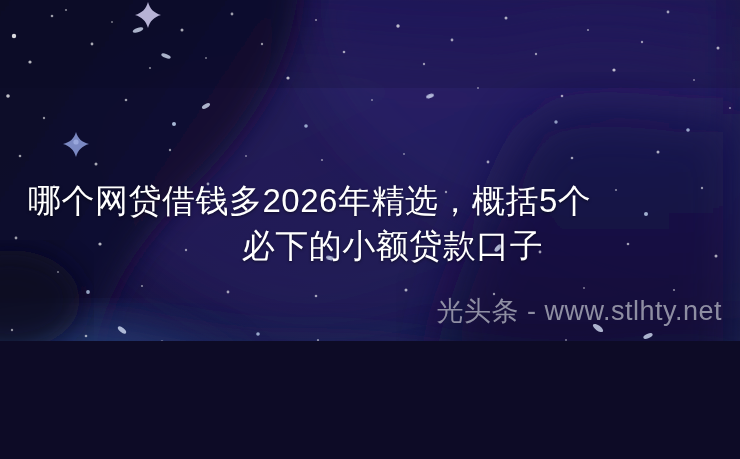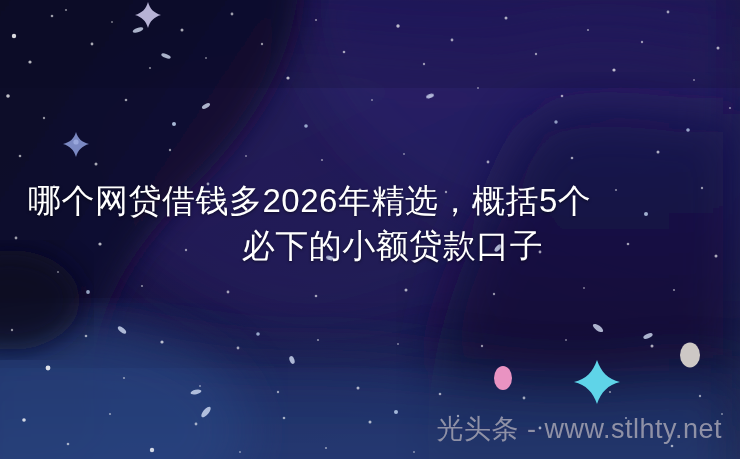--- a/index.html
+++ b/index.html
@@ -3,21 +3,21 @@
 <meta charset="utf-8">
 <style>
   html, body {
     margin: 0;
     padding: 0;
     background: #0d0b26;
   }
   #stage {
     position: relative;
     width: 740px;
-    height: 459px;
+    height: 341px;
     overflow: hidden;
     background: #404040;
     font-family: "Liberation Sans", sans-serif;
   }
   #bg-svg, #star-layer, #shape-layer {
     position: absolute;
     left: 0; top: 0;
     width: 740px;
     height: 459px;
   }

